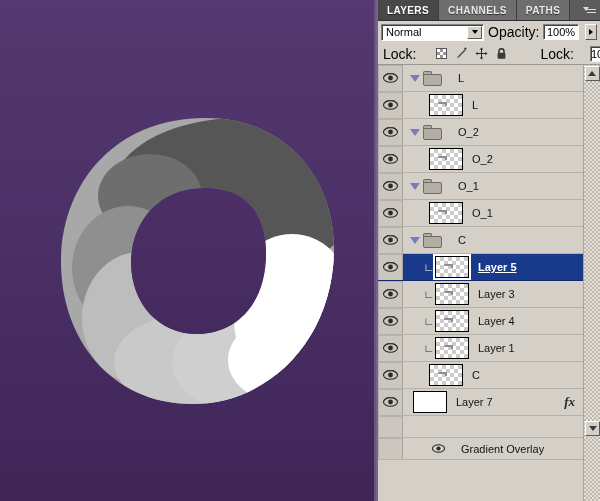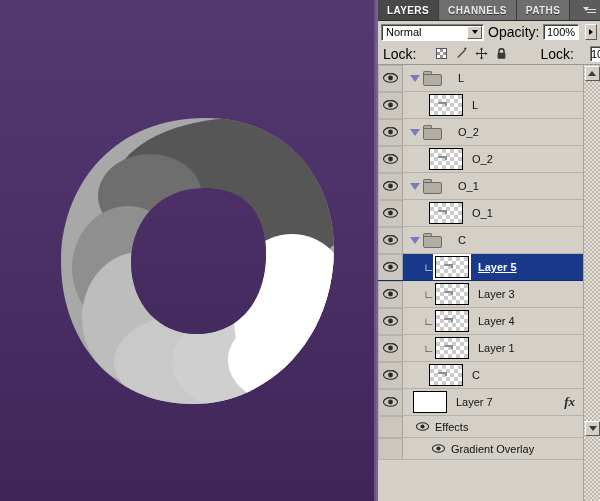--- a/index.html
+++ b/index.html
@@ -645,41 +645,32 @@
           </div>
           <div class="rowbody" style="padding-left:10px">
             <span class="thumb white"></span>
             <span class="rname">Layer 7</span>
             <span class="fx">fx</span>
           </div>
         </div>
 
         <div class="row eff">
           <div class="eyecell"></div>
-          <div class="rowbody" style="padding-left:12px">
-            <span class="eyesmall">
-              <svg width="13" height="9" viewBox="0 0 15 10">
-                  <ellipse cx="7.5" cy="5" rx="7" ry="4.3" fill="none" stroke="#2a2a2a" stroke-width="1.2"></ellipse>
-                  <circle cx="7.5" cy="5" r="2.4" fill="#2a2a2a"></circle>
-                </svg>
-            </span>
-            <span class="efflabel" style="margin-left:6px">Effects</span>
-          </div>
         </div>
 
         <div class="row eff">
           <div class="eyecell"></div>
           <div class="rowbody" style="padding-left:28px">
             <span class="eyesmall">
               <svg width="13" height="9" viewBox="0 0 15 10">
                   <ellipse cx="7.5" cy="5" rx="7" ry="4.3" fill="none" stroke="#2a2a2a" stroke-width="1.2"></ellipse>
                   <circle cx="7.5" cy="5" r="2.4" fill="#2a2a2a"></circle>
                 </svg>
             </span>
-            <span class="efflabel" style="margin-left:6px">Gradient Overlay</span>
+            <span class="efflabel" style="margin-left:16px">Gradient Overlay</span>
           </div>
         </div>
 
 
       </div>
 
       <div class="vscroll">
         <div class="sbtn">
             <i class="caret-u"></i>
           </div>

